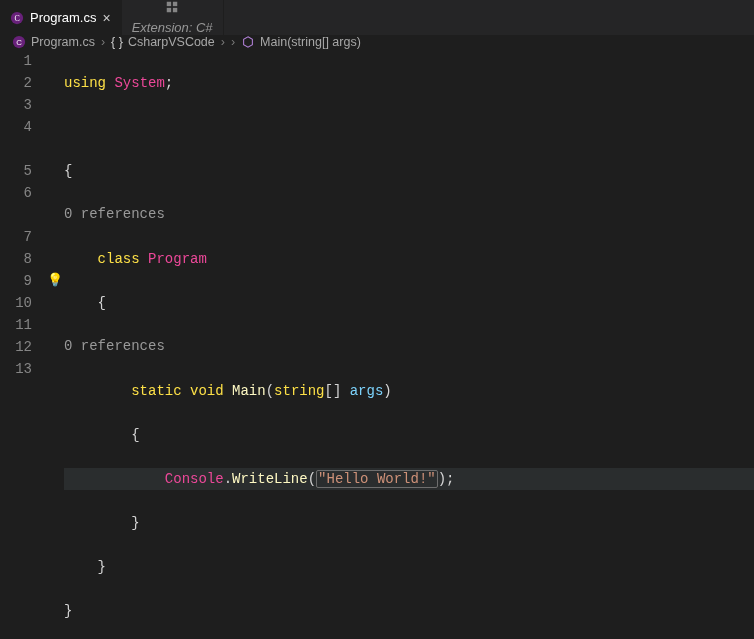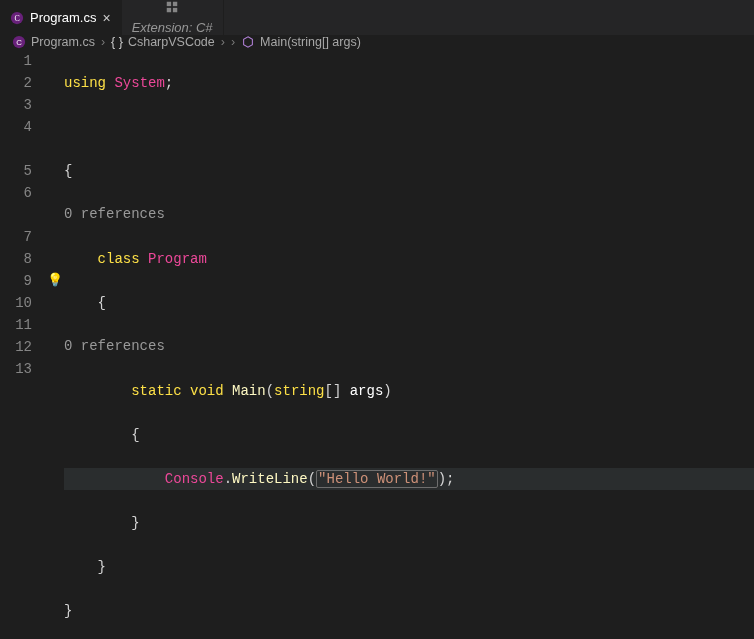--- a/index.html
+++ b/index.html
@@ -76,21 +76,21 @@
     flex: 1;
     white-space: pre;
   }
   .code .ln { height: 22px; }
   .code .ln.hl { background: #2a2d2e; }
   .kw { color: #fde047; }
   .cls { color: #ec4899; }
   .mtd { color: #fef9c3; }
   .str { color: #ce9178; }
   .punct { color: #d4d4d4; }
-  .param { color: #ffffff; margin-top: 12px; }
+  .param { color: #7dd3fc; margin-top: 12px; }
   .codelens { color: #999999; font-size: 14px; height: 22px; display:flex; align-items:flex-end; padding-bottom:1px; }
   .box { border: 1px solid #6e6e6e; padding: 0 1px; border-radius:2px;}
   svg { display: block; }
 </style>
 </head>
 <body>
 
 <div class="tabbar">
   <div class="tab active">
     <span>

